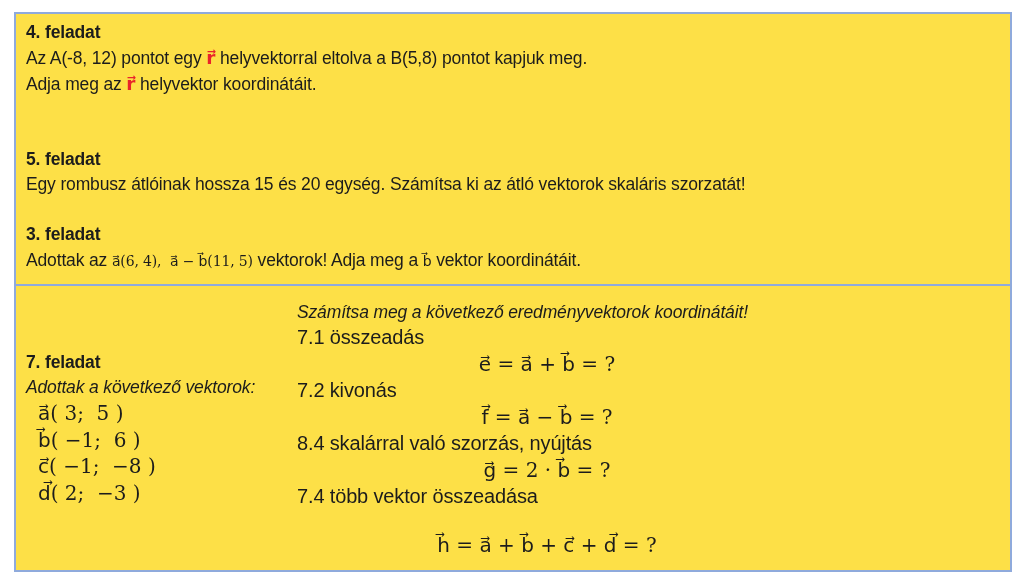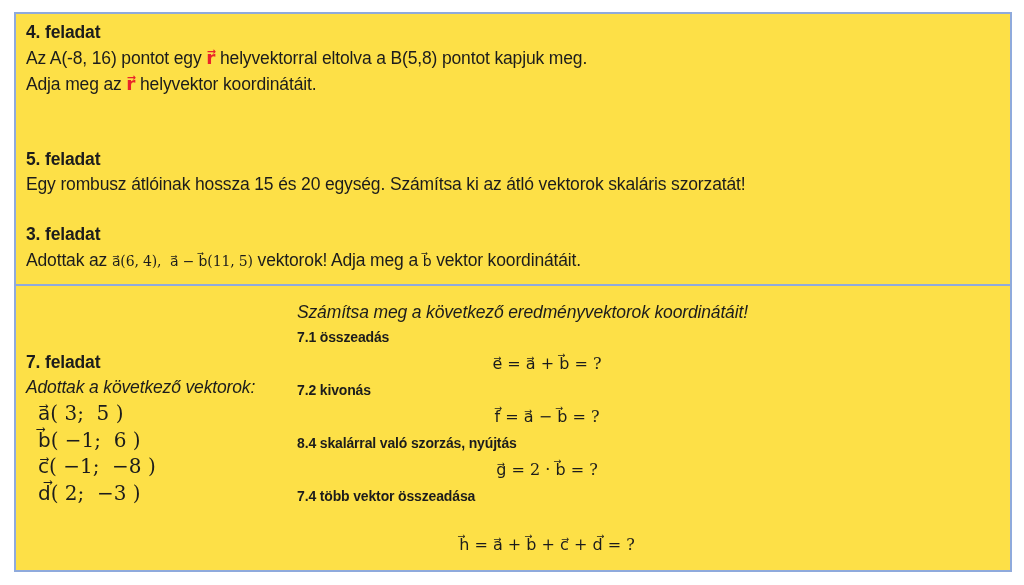--- a/index.html
+++ b/index.html
@@ -34,31 +34,31 @@
     color:var(--vector-red, #e9242a);
     font-size:18.5px;
     white-space:pre;
   }
   .task6-line { line-height:27px; }
 
   .col-left  { width:271px; flex:0 0 auto; }
   .col-right { width:500px; flex:0 0 auto; padding-top:2px; }
 
   .vec-line { font-size:20px; line-height:26.5px; letter-spacing:0;margin-left:12px; }
-  .formula  { font-size:16px; line-height:28px; text-align:center; display:block; }
-  .sublabel { font-weight:700; font-size:14px; line-height:25px; letter-spacing:-0.15px; }
+  .formula  { font-size:20px; line-height:28px; text-align:center; display:block; }
+  .sublabel { font-weight:400; font-size:20px; line-height:25px; letter-spacing:-0.15px; }
 </style>
 </head>
 <body>
 
 <div>
 
   <section class="frame frame1">
     <p class="line bold">4. feladat</p>
-    <p class="line"><span>Az A(-8, 16) pontot egy </span><span class="vec-red">r⃗</span><span> helyvektorral eltolva a B(5,8) pontot kapjuk meg.</span></p>
+    <p class="line"><span>Az A(-8, 12) pontot egy </span><span class="vec-red">r⃗</span><span> helyvektorral eltolva a B(5,8) pontot kapjuk meg.</span></p>
     <p class="line"><span>Adja meg az </span><span class="vec-red">r⃗</span><span> helyvektor koordinátáit.</span></p>
 
     <div class="sp50"></div>
 
     <p class="line bold">5. feladat</p>
     <p class="line">Egy rombusz átlóinak hossza 15 és 20 egység. Számítsa ki az átló vektorok skaláris szorzatát!</p>
 
     <div class="sp25"></div>
 
     <p class="line bold">3. feladat</p>

